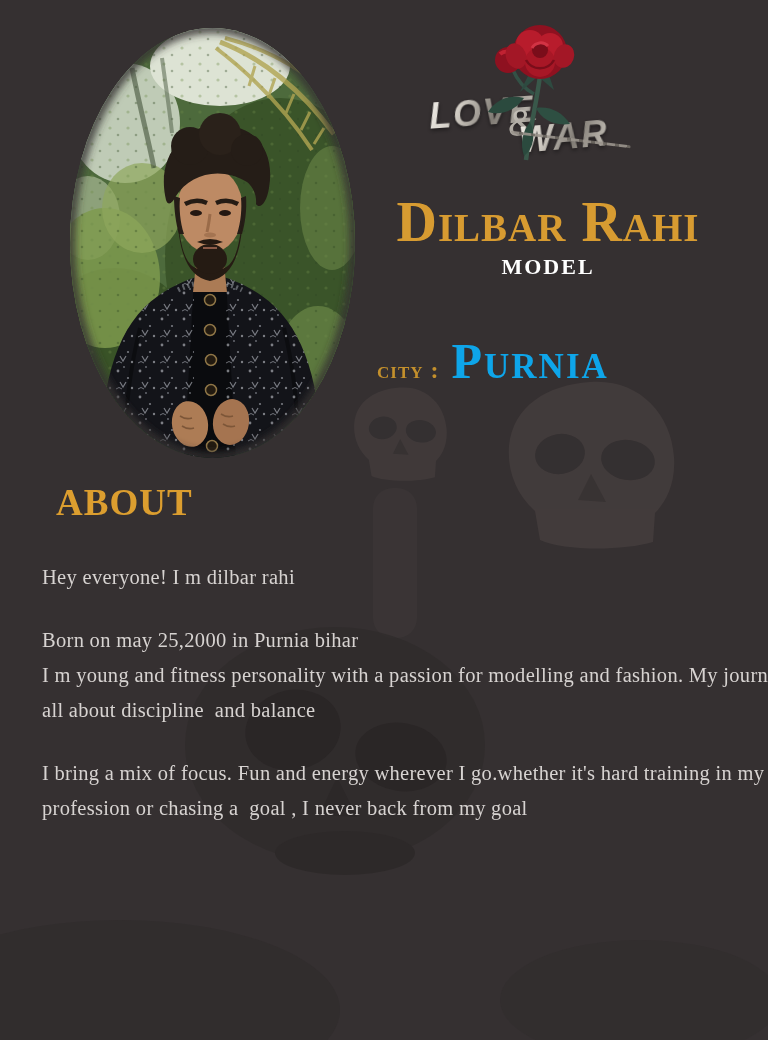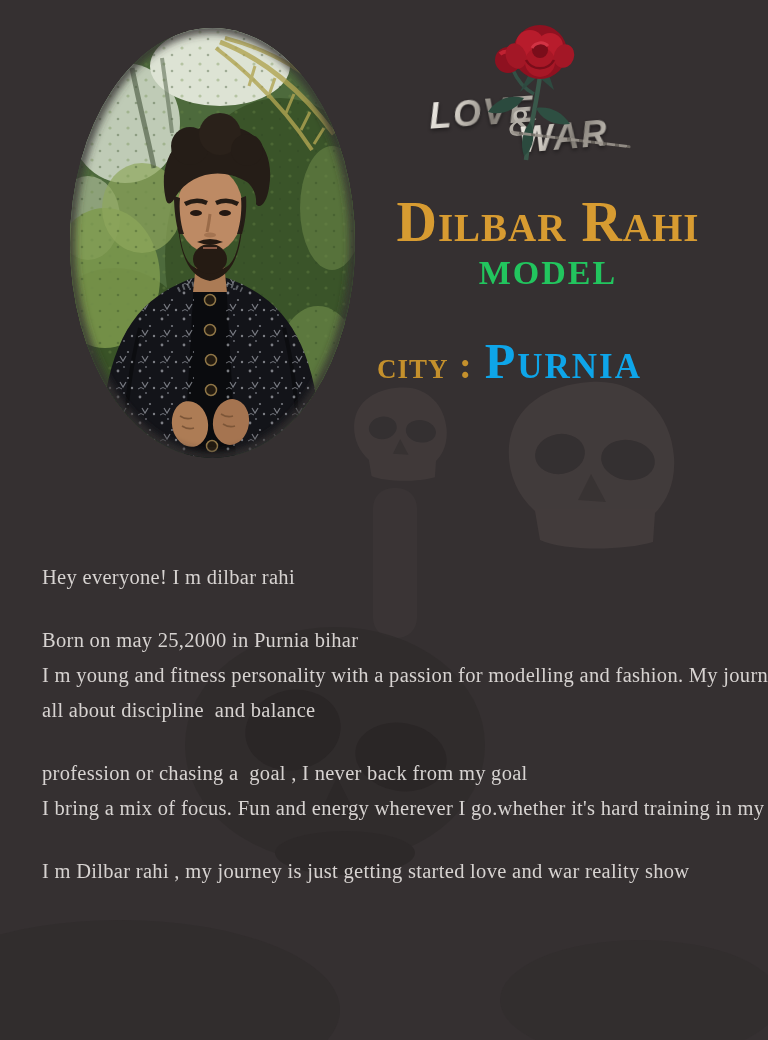--- a/index.html
+++ b/index.html
@@ -36,26 +36,26 @@
     transform:rotate(7deg);border-radius:2px;opacity:.9;
   }
   
   .name{
     position:absolute;left:370px;top:192px;width:356px;text-align:center;
     font-variant:small-caps;font-weight:700;font-size:56px;line-height:1.1;
     color:#d79b31;letter-spacing:1px;
   }
   .role{
     position:absolute;left:370px;top:254px;width:356px;text-align:center;
-    font-weight:700;font-size:34px;color:#22c55e;letter-spacing:2px;
+    font-weight:700;font-size:22px;color:#ffffff;letter-spacing:2px;
   }
   .city-row{
     position:absolute;left:377px;top:332px;display:flex;align-items:baseline;gap:12px;
   }
-  .city-label{font-variant:small-caps;font-weight:700;font-size:38px;color:#c4902c;letter-spacing:1px;}
+  .city-label{font-variant:small-caps;font-weight:700;font-size:24px;color:#c4902c;letter-spacing:1px;}
   .city-value{font-variant:small-caps;font-weight:700;font-size:50px;color:#0ea5e9;letter-spacing:2px;}
   
   .about-heading{
     position:absolute;left:56px;top:481px;
     font-weight:700;font-size:37px;color:#dc9e2f;letter-spacing:1px;
   }
   .about-body{position:absolute;left:30px;top:560px;right:24px;}
   .para{margin:0 0 28px 12px;}
   .line{
     white-space:pre;font-size:20.5px;line-height:35px;color:#d7d3d1;
@@ -220,33 +220,33 @@
     </svg>
   </div>
 
   <div class="name">Dilbar Rahi</div>
   <div class="role">MODEL</div>
   <div class="city-row">
     <span class="city-label">city :</span>
     <span class="city-value">Purnia</span>
   </div>
 
+  <div class="about-heading">ABOUT</div>
   <div class="about-body">
     <div class="para">
       <div class="line">Hey everyone! I m dilbar rahi</div>
     </div>
     <div class="para">
       <div class="line">Born on may 25,2000 in Purnia bihar</div>
       <div class="line">I m young and fitness personality with a passion for modelling and fashion. My journey is</div>
       <div class="line">all about discipline  and balance</div>
     </div>
     <div class="para">
+      <div class="line">I bring a mix of focus. Fun and energy wherever I go.whether it's hard training in my</div>
       <div class="line">profession or chasing a  goal , I never back from my goal</div>
-      <div class="line">I bring a mix of focus. Fun and energy wherever I go.whether it's hard training in my</div>
-    </div>
-    <div class="para">
-    </div>
-    <div class="para">
-      <div class="line">I m Dilbar rahi , my journey is just getting started love and war reality show</div>
+    </div>
+    <div class="para">
+    </div>
+    <div class="para">
     </div>
   </div>
 
 </div>
 
 </body></html>

